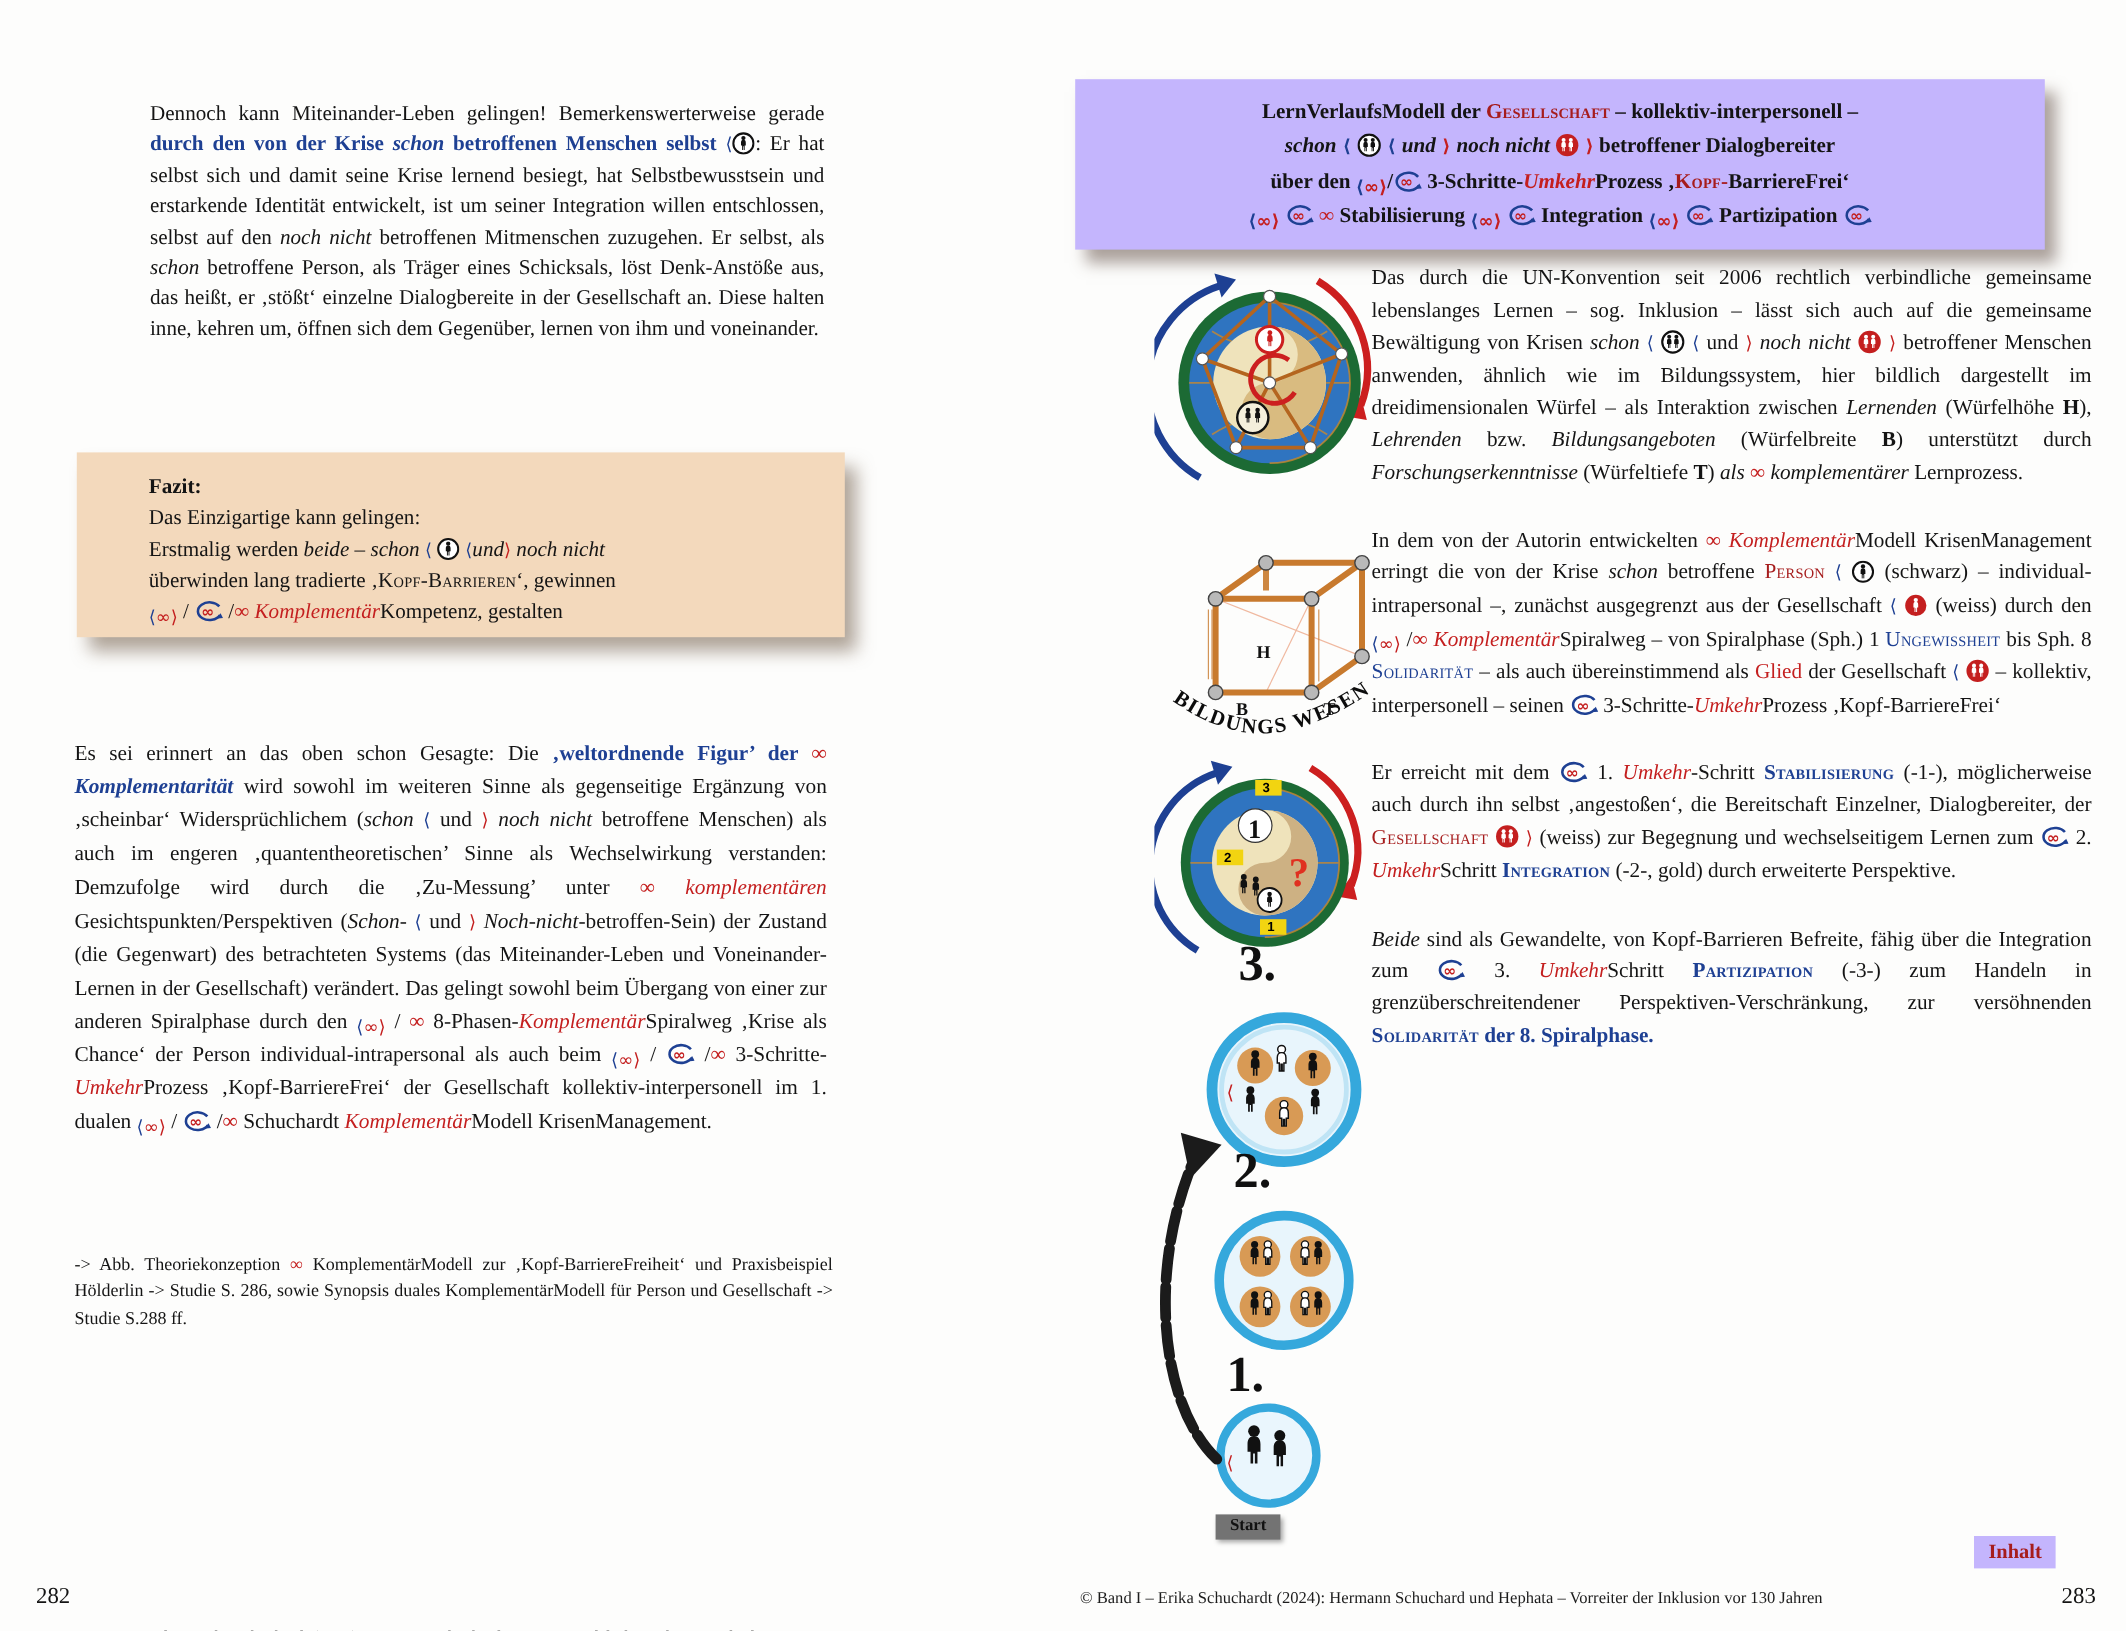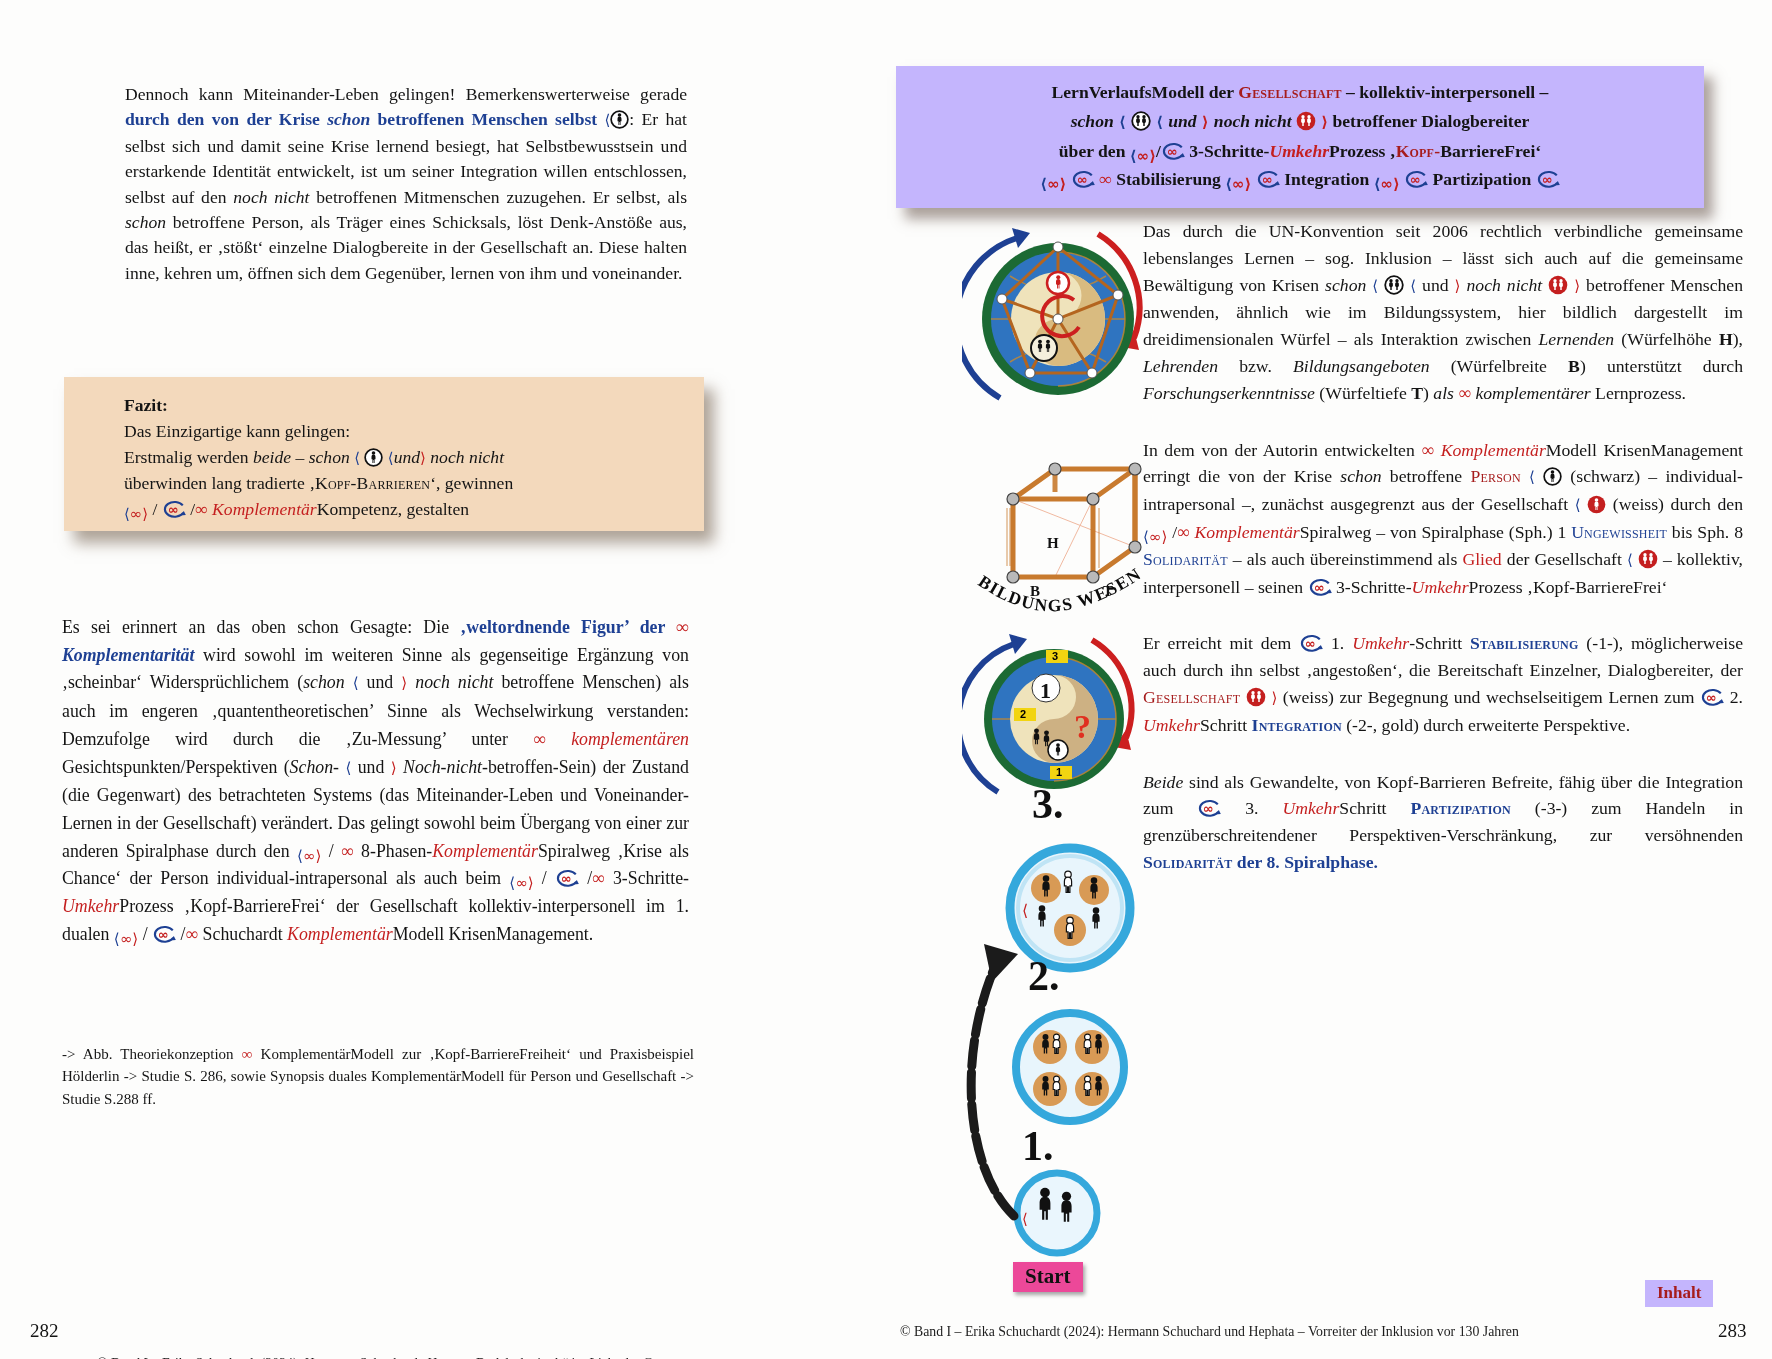--- a/index.html
+++ b/index.html
@@ -35,22 +35,22 @@
          box-shadow:10px 12px 14px rgba(110,90,70,.55);font-size:17.6px;line-height:25.8px}
   #para2{left:62px;top:614px;width:627px;font-size:17.8px;line-height:27.7px}
   #footnote{left:62px;top:1043px;width:632px;font-size:15px;line-height:22.4px}
   #hdrbox{left:896px;top:66px;width:772px;padding:12px 18px 14px;background:#c4b5fd;
           box-shadow:9px 11px 12px rgba(90,70,60,.5);text-align:center;font-weight:bold;
           font-size:17.6px;line-height:28.8px}
   #rtext{left:1143px;top:218px;width:600px;font-size:17.7px;line-height:26.8px}
   #rtext p{margin:0}
   #rtext p + p{margin-top:30px}
   .stepnum{font-size:42px;font-weight:bold;color:#101010}
-  #startbadge{left:1013px;top:1262px;background:#ec4899;color:#111;font-weight:bold;
-              font-size:21px;padding:2px 12px 3px;box-shadow:2px 3px 4px rgba(0,0,0,.35)}
+  #startbadge{left:1013px;top:1262px;background:#737373;color:#111;font-weight:bold;
+              font-size:14px;padding:2px 12px 3px;box-shadow:2px 3px 4px rgba(0,0,0,.35)}
   #inhalt{left:1645px;top:1280px;background:#c4b5fd;color:#a61c1c;font-weight:bold;
           font-size:17px;padding:3px 12px 4px}
   .pgnum{font-size:19px}
   .copyr{font-size:13.8px;color:#1c1c1c}
 </style>
 </head>
 <body>
 
 <svg width="0" height="0" style="position:absolute" aria-hidden="true">
   <defs>

